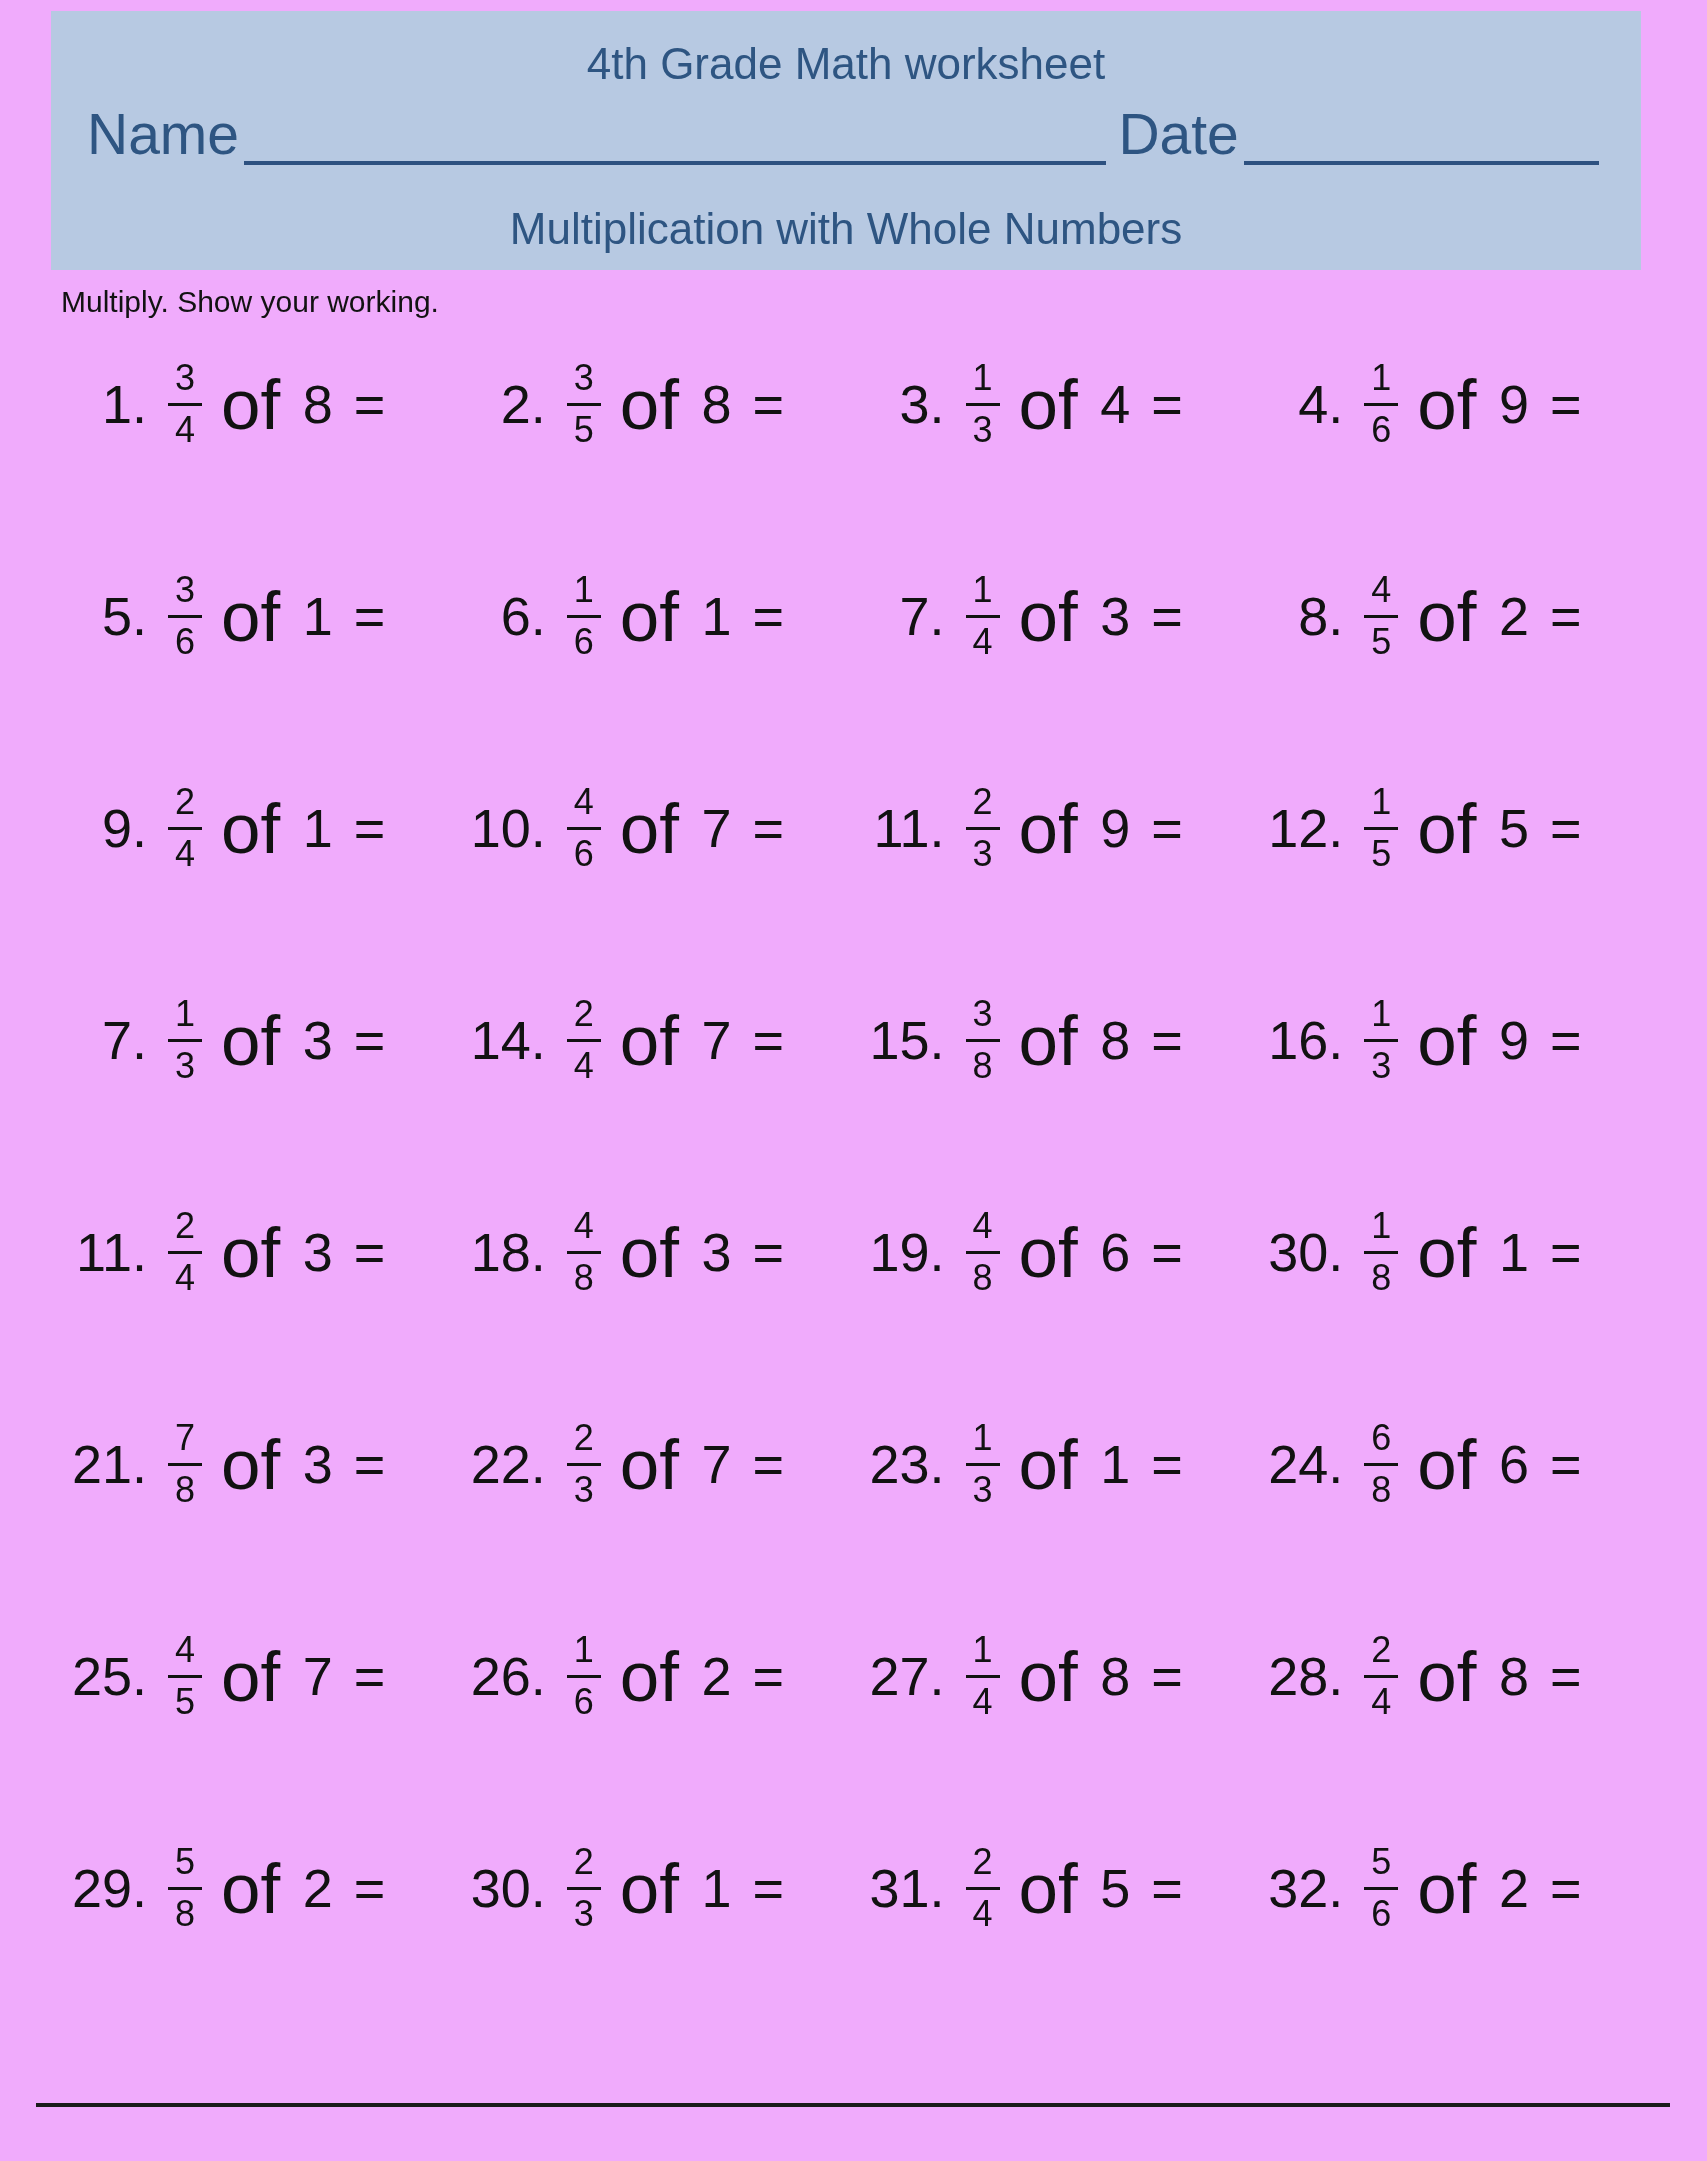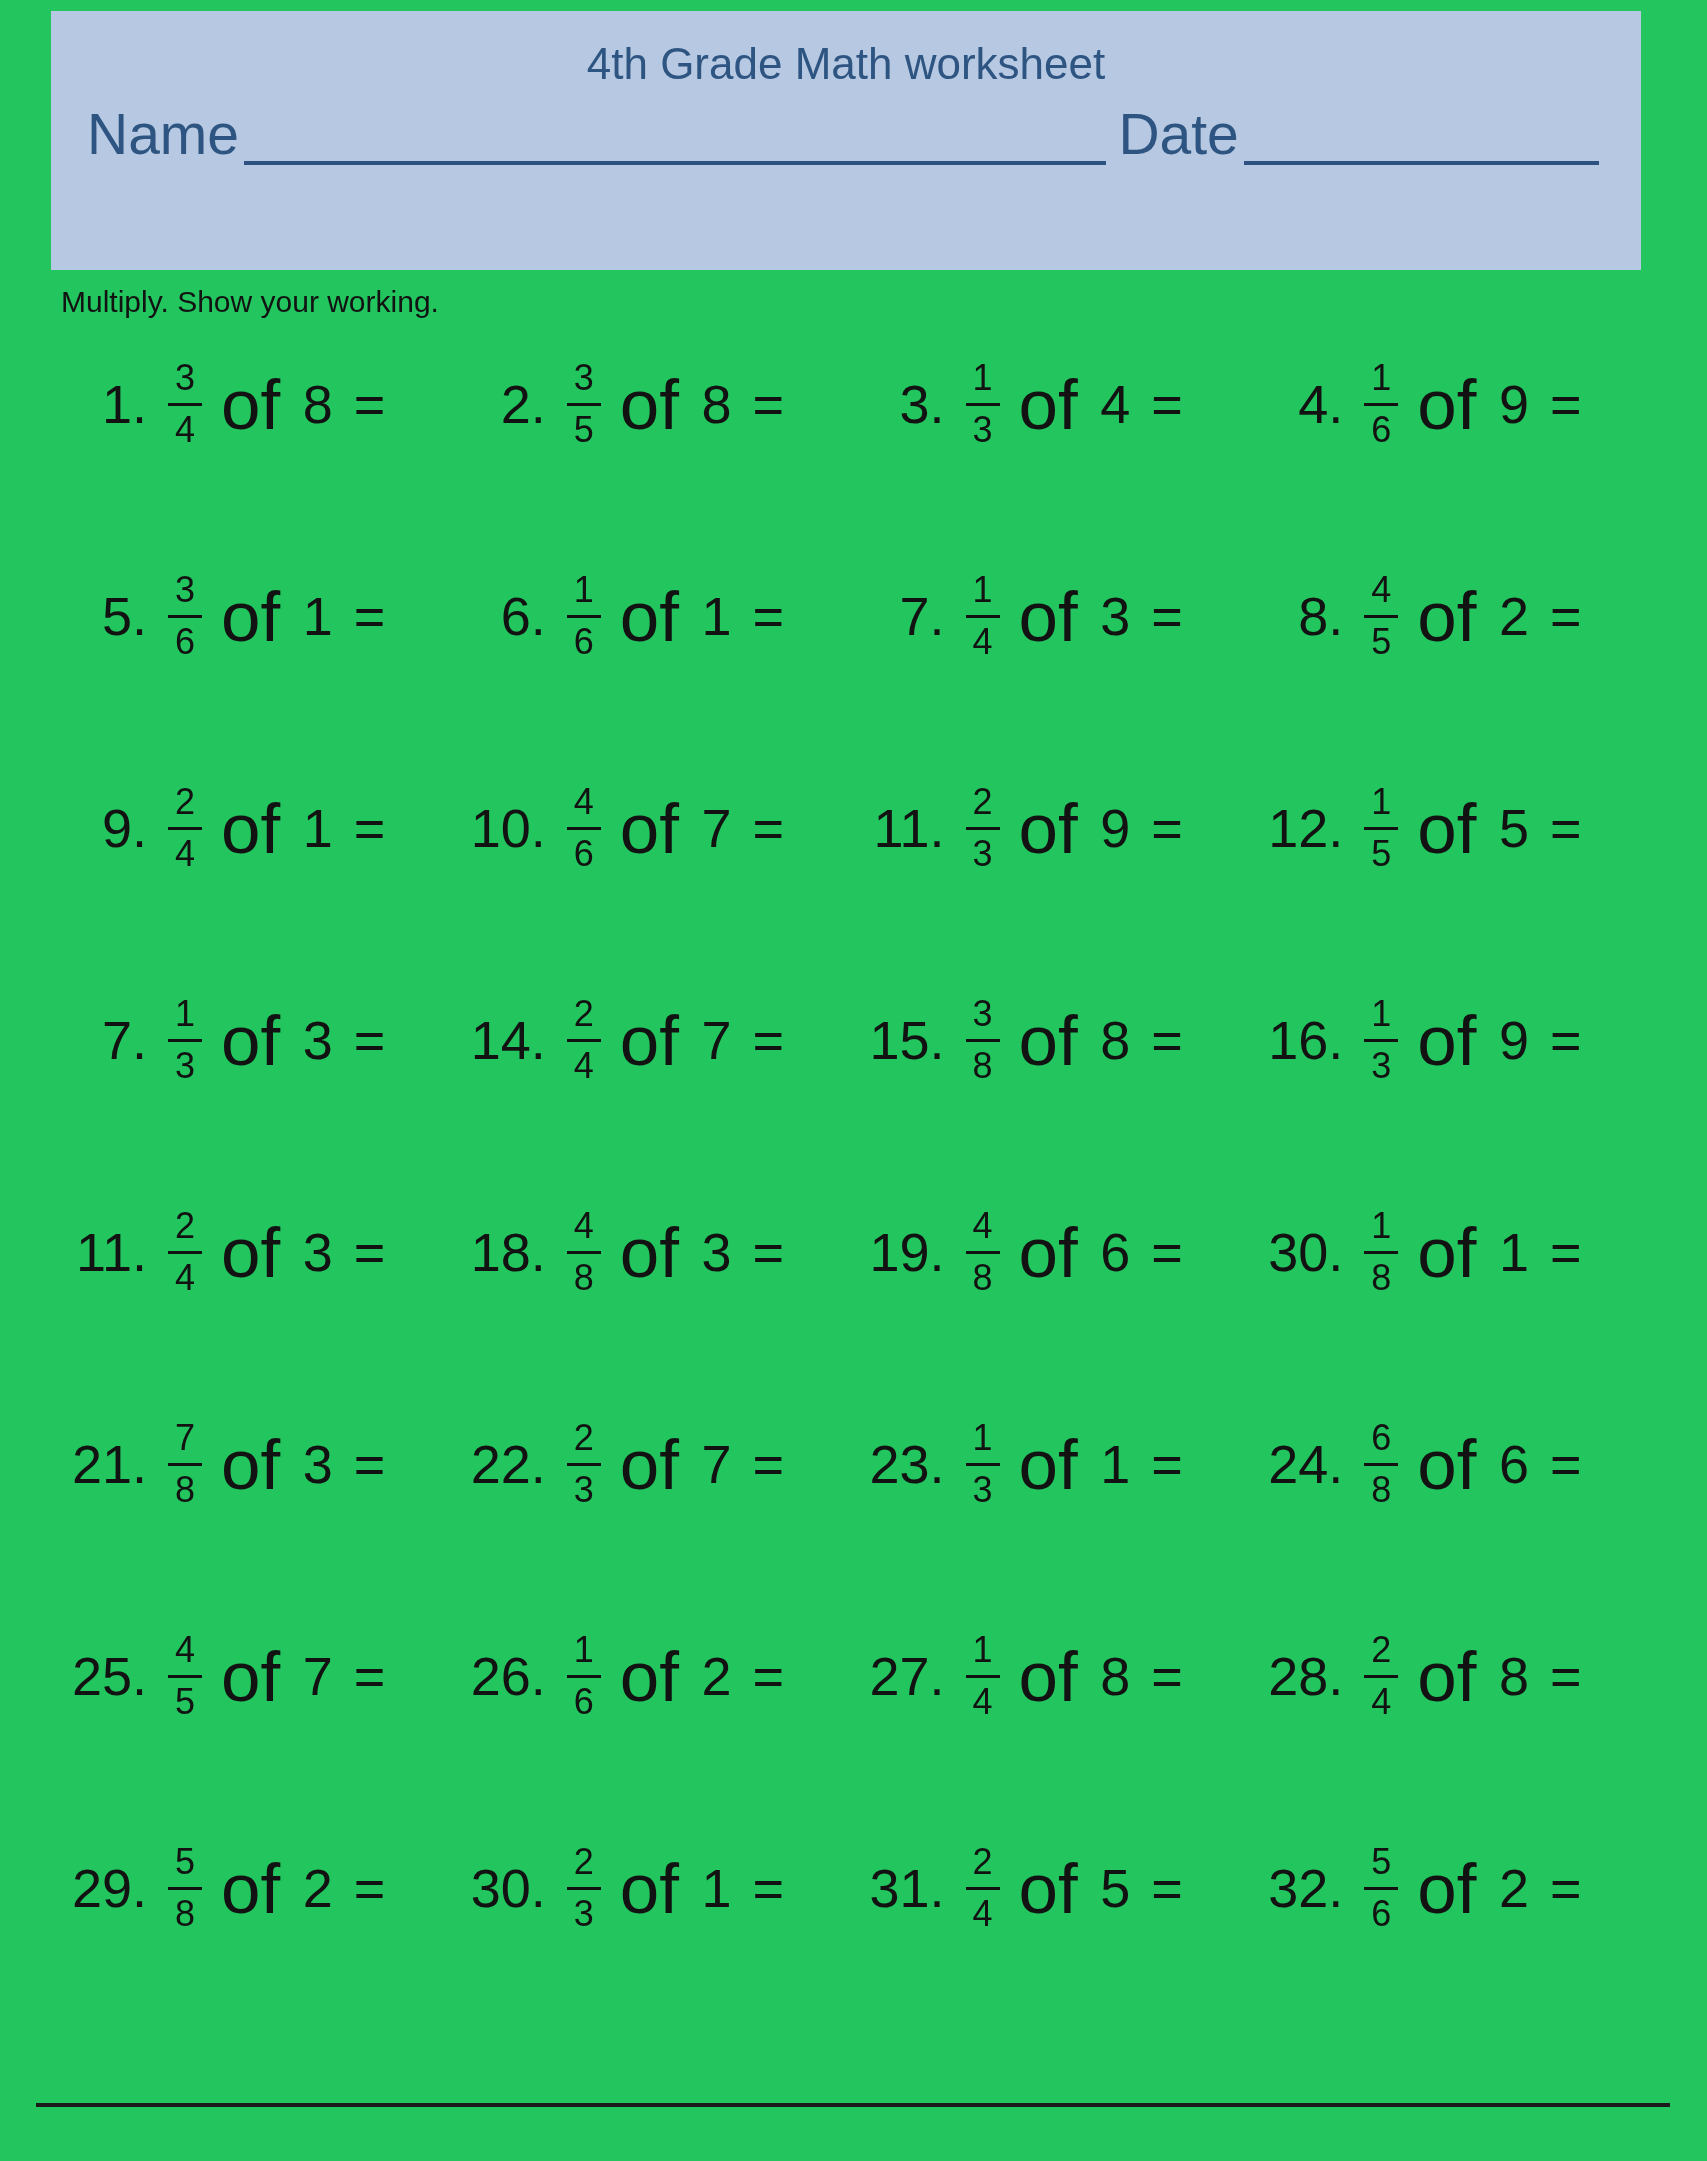--- a/index.html
+++ b/index.html
@@ -1,17 +1,17 @@
 <!DOCTYPE html>
 <html style="--header-bg: #b7c9e2; --header-text: #2e5582; --rule: #2d5180; --body-text: #121212;font-size:14px"><head>
 <meta charset="utf-8">
 <style>
   html,body { margin:0; padding:0; background:#ffffff; }
   .sheet {
-    position:relative; width:1708px; height:2162px; background:#22c55e;
+    position:relative; width:1708px; height:2162px; background:#f0abfc;
     font-family:"Liberation Sans", sans-serif; overflow:hidden;
   }
   
   .header {
     position:absolute; left:51px; top:11.2px; width:1590px; height:259px;
     background:var(--header-bg,#b7c9e2); color:var(--header-text,#2e5582);
   }
   .title { text-align:center; font-size:44px; padding-top:29px; line-height:1.1; }
   .name-row {
     display:flex; align-items:flex-end; margin:14px 42px 0 36px;
@@ -57,20 +57,21 @@
 <div class="sheet">
 
   <div class="header">
     <div class="title">4th Grade Math worksheet</div>
     <div class="name-row">
       <span>Name</span>
       <span class="blank name-blank"></span>
       <span>Date</span>
       <span class="blank date-blank"></span>
     </div>
+    <div class="subtitle">Multiplication with Whole Numbers</div>
   </div>
 
   <div class="instruction">Multiply. Show your working.</div>
 
   <div class="grid">
   <div class="problem">
     <span class="p-num">1.</span>
     <span class="fraction">
       <span class="numer">3</span>
       <span class="denom">4</span>

